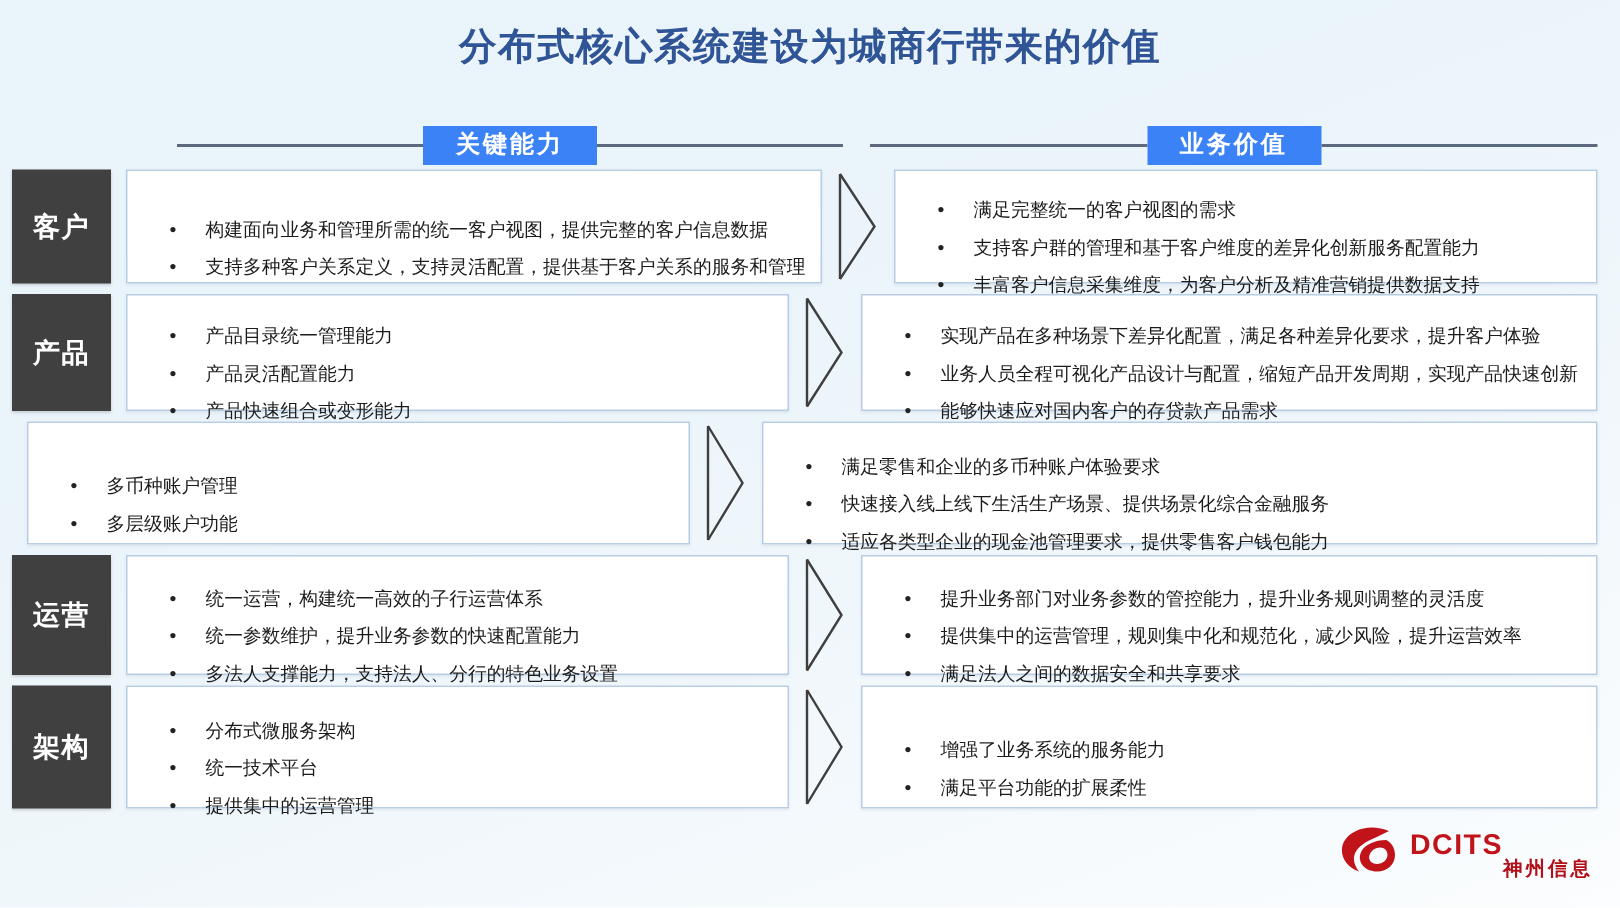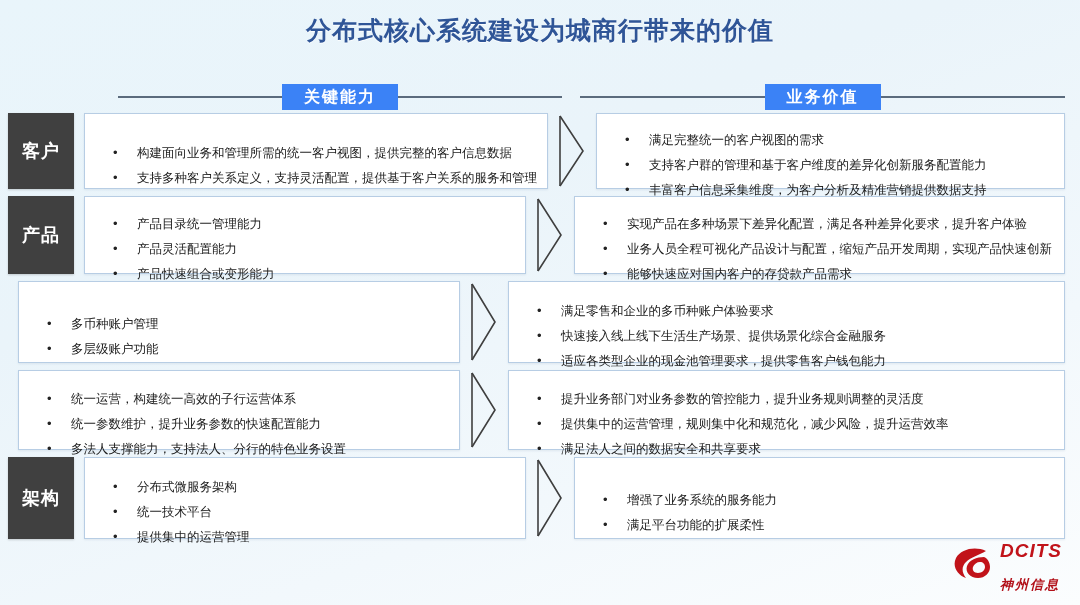--- a/index.html
+++ b/index.html
@@ -139,21 +139,21 @@
   
   .logo {
     position: absolute;
     right: 18px;
     bottom: 14px;
     display: flex;
     align-items: center;
     gap: 7px;
   }
   .logo-mark { flex: 0 0 auto; }
-  .logo-text { display: flex; flex-direction: column; line-height: 1; font-style: italic; }
+  .logo-text { display: flex; flex-direction: row; line-height: 1; }
   .logo-en {
     font-size: 19px;
     font-weight: bold;
     color: #c1131a;
     letter-spacing: 1px;
   }
   .logo-cn {
     font-size: 13px;
     font-weight: bold;
     color: #b21019;
@@ -240,20 +240,21 @@
       </div>
       <div class="panel val">
         <ul class="bullets">
           <li>满足零售和企业的多币种账户体验要求</li>
           <li>快速接入线上线下生活生产场景、提供场景化综合金融服务</li>
           <li>适应各类型企业的现金池管理要求，提供零售客户钱包能力</li>
         </ul>
       </div>
     </div>
     <div class="row" style="height: 80px;">
+      <div class="cat">运营</div>
       <div class="panel cap">
         <ul class="bullets">
           <li>统一运营，构建统一高效的子行运营体系</li>
           <li>统一参数维护，提升业务参数的快速配置能力</li>
           <li>多法人支撑能力，支持法人、分行的特色业务设置</li>
         </ul>
       </div>
       <div class="chev">
         <svg width="30" height="80" viewBox="0 0 30 80">
           <path d="M3 3 L26 40 L3 77" fill="none" stroke="#3f3f3f" stroke-width="1.6"></path>

